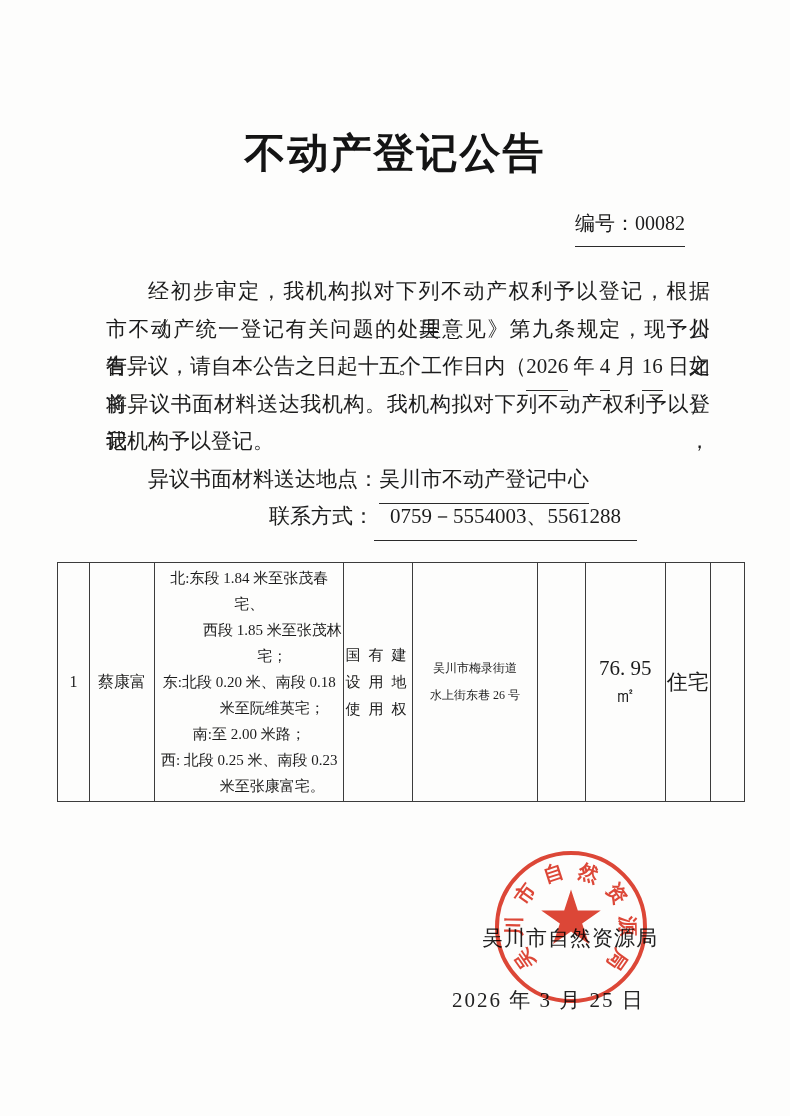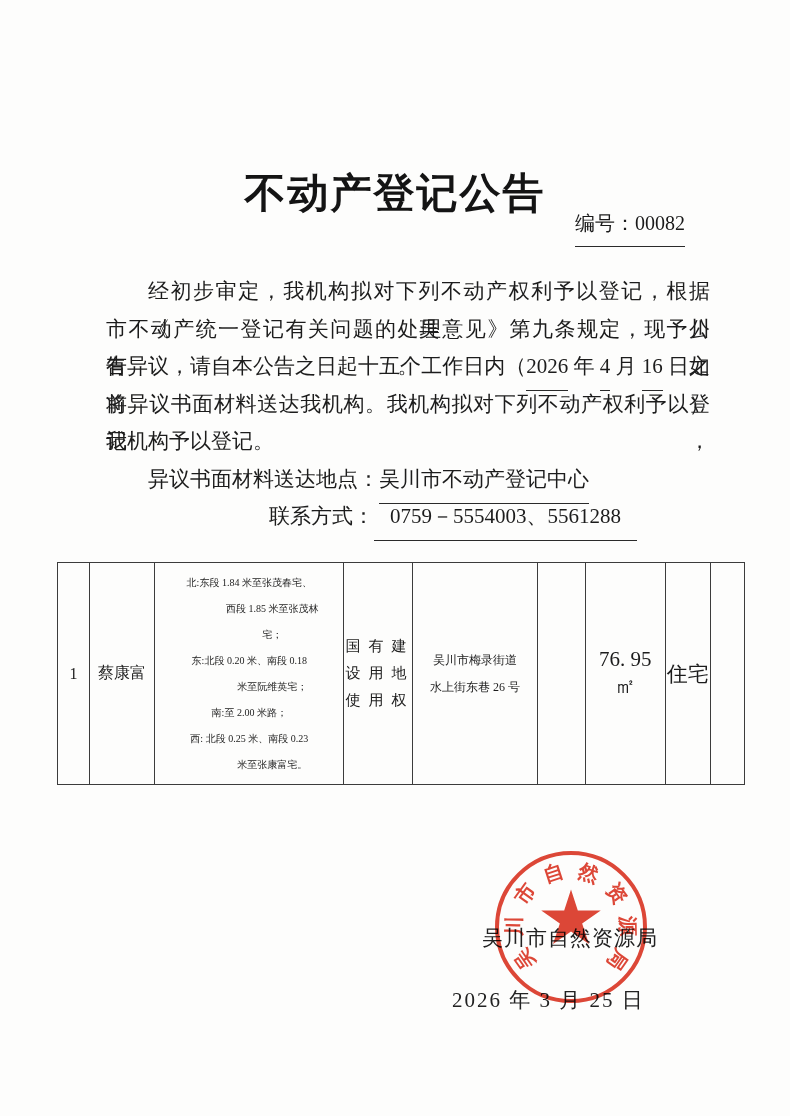--- a/index.html
+++ b/index.html
@@ -6,21 +6,21 @@
   html,body { background:#ffffff; }
   .page {
     position:relative; width:790px; height:1116px;
     background:#fdfdfc; overflow:hidden;
     font-family:"Liberation Serif","DejaVu Serif",serif;
     color:#1d1d1d;
   }
   .title {
     position:absolute; top:126px; left:0; width:100%;
     text-align:center; font-family:"Liberation Sans","DejaVu Sans",sans-serif;
-    font-weight:700; font-size:41px; letter-spacing:2px; color:#141414;margin-top:40px;
+    font-weight:700; font-size:41px; letter-spacing:2px; color:#141414;
   }
   .number {
     position:absolute; top:210px; left:575px; font-size:20px; color:#1a1a1a;
   }
   .u { border-bottom:1px solid #2a2a2a; padding-bottom:12px; }
   .u.pad { padding-left:16px; padding-right:16px; }
   .bodytext {
     position:absolute; left:106px; top:273px; width:604px;
     font-size:21px; color:#1c1c1c;
   }
@@ -33,21 +33,21 @@
     position:absolute; left:57px; top:562px; width:688px;
     border-collapse:collapse; table-layout:fixed;
     font-size:16px; color:#1c1c1c;
   }
   table.reg th, table.reg td {
     border:1px solid #3c3c3c; font-weight:normal;
     vertical-align:middle; text-align:center; padding:2px 1px;
   }
   table.reg th { height:56px; font-size:16px; line-height:22px; }
   table.reg td { height:222px; }
-  td.sizhi { text-align:left; font-size:10px; line-height:26px; padding:4px 2px 4px 7px; }
+  td.sizhi { text-align:left; font-size:15px; line-height:26px; padding:4px 2px 4px 7px; }
   td.sizhi .cont { padding-left:46px;font-family:Liberation Serif, serif; }
   td.typ { text-align:left; font-size:15px; line-height:27px; padding-left:5px; }
   td.typ div { text-align:justify; text-align-last:justify; padding-right:5px; }
   td.loc { text-align:left; font-size:12px; line-height:27px; padding-left:3px; }
   td.area, td.usage { font-size:21px; }
 
   .footer-org  { position:absolute; left:482px; top:924px; font-size:21px; letter-spacing:1px; color:#222; }
   .footer-date { position:absolute; left:452px; top:962px; font-size:21px; letter-spacing:2px; color:#222;margin-top:24px; }
 
   .seal {

